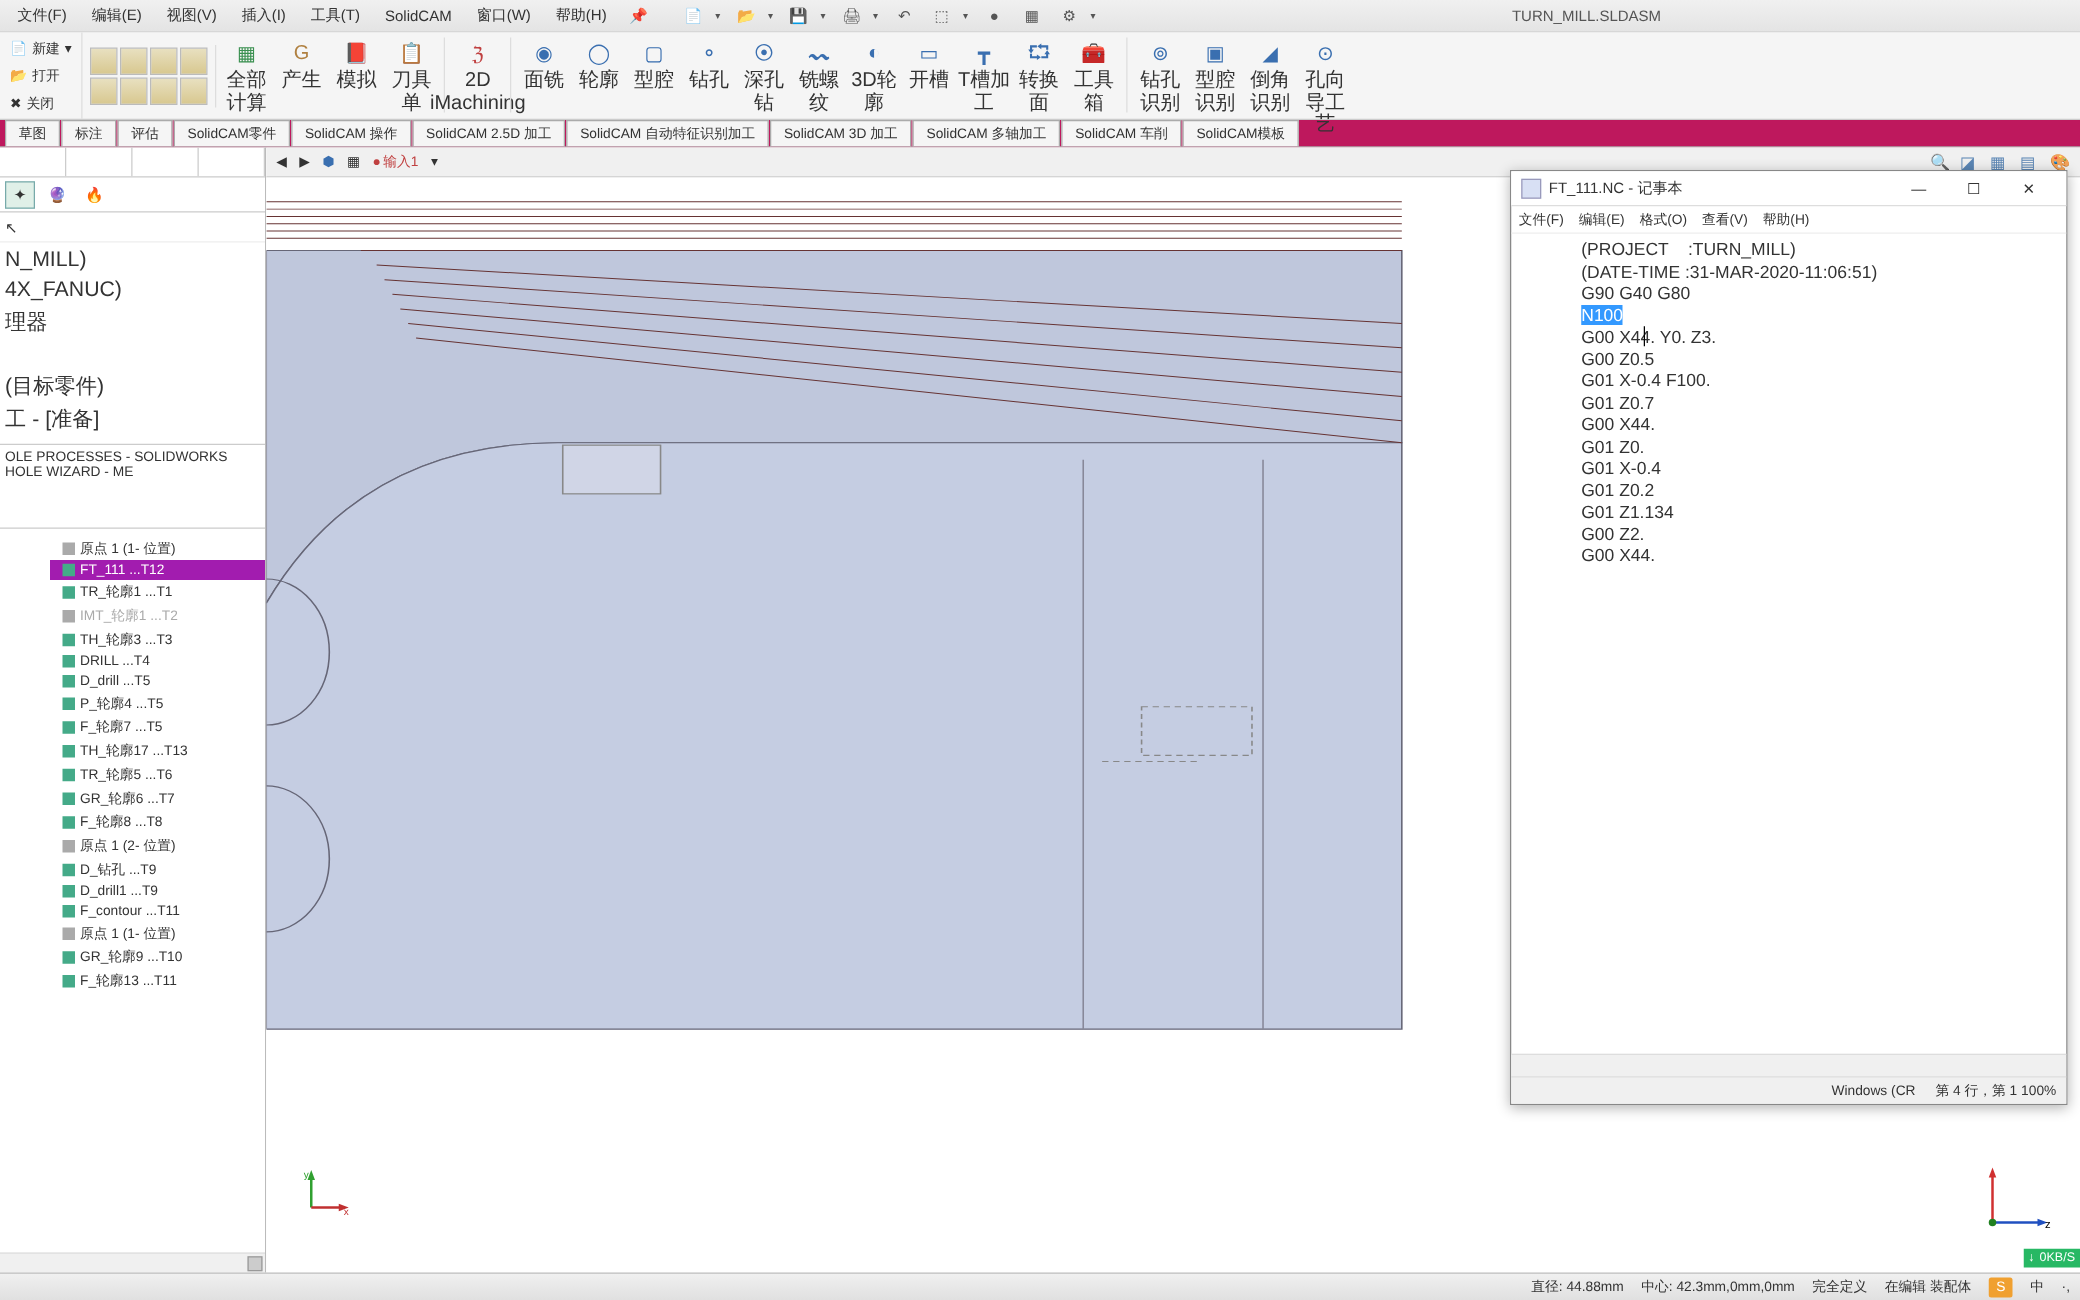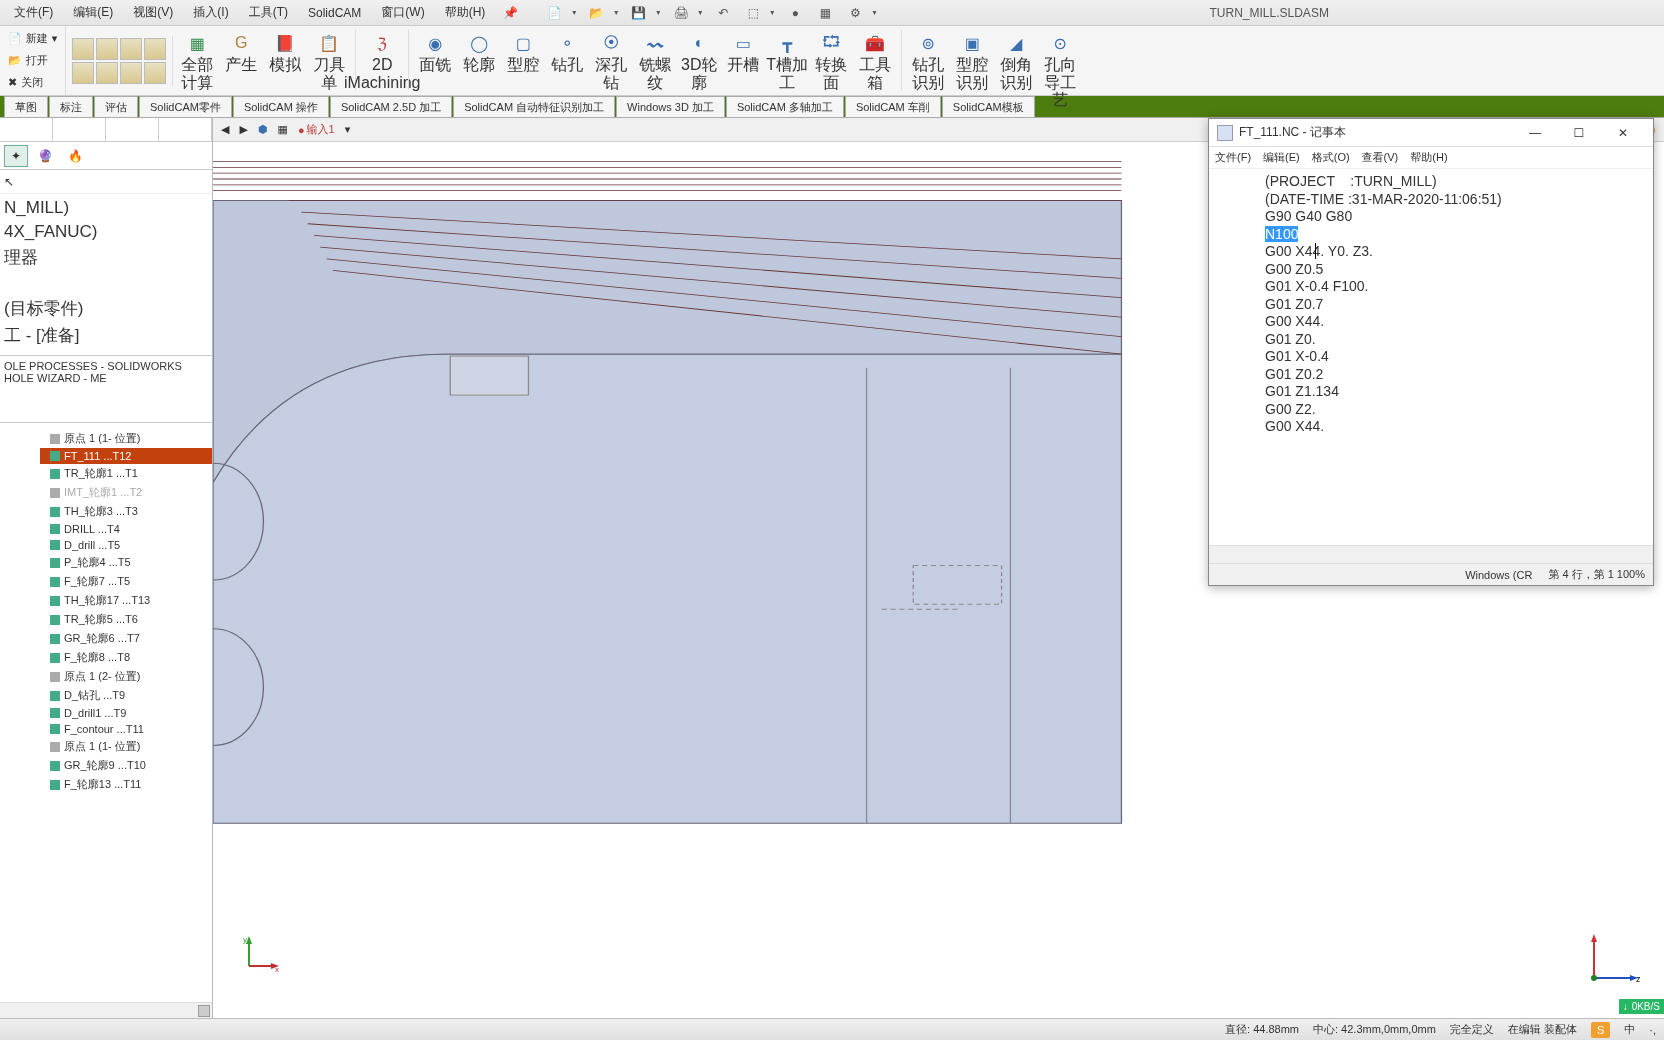--- a/index.html
+++ b/index.html
@@ -22,57 +22,57 @@
 .icon-grid { display: grid; grid-template-columns: repeat(4, 22px); grid-template-rows: repeat(2, 22px); gap: 2px; padding: 2px 6px; border-right: 1px solid #ddd; }
 .icon-grid .gi { background: linear-gradient(#e8e0c0,#d8c890); border: 1px solid #bbb; cursor: pointer; }
 
 .cmd-row { display: flex; align-items: flex-start; height: 100%; padding: 4px 2px; }
 .cmd { display: flex; flex-direction: column; align-items: center; justify-content: flex-start; width: 44px; cursor: pointer; padding-top: 2px; gap: 2px; }
 .cmd .cicon { width: 22px; height: 22px; display: flex; align-items: center; justify-content: center; font-size: 16px; }
 .cmd .clabel { font-size: 16px; text-align: center; line-height: 1.1; }
 .sep { width: 1px; background: #ddd; height: 60px; margin: 0 4px; }
 
 
-.tabs-bar { height: 22px; background: #4d7c0f; border-bottom: 1px solid #aaa; display: flex; padding: 0 4px; }
+.tabs-bar { height: 22px; background: #be185d; border-bottom: 1px solid #aaa; display: flex; padding: 0 4px; }
 .tabs-bar .tab { padding: 2px 10px; border: 1px solid #aaa; border-bottom: none; background: #f5f5f5; margin-right: 1px; font-size: 11px; cursor: pointer; height: 21px; line-height: 17px; }
 
 
 .main { position: absolute; top: 118px; left: 0; right: 0; bottom: 22px; display: flex; }
 .left-panel { width: 213px; border-right: 1px solid #bbb; display: flex; flex-direction: column; background: #fff; }
 .left-tabs { height: 24px; display: flex; border-bottom: 1px solid #ccc; }
 .left-tabs .lt { flex: 1; text-align: center; line-height: 22px; border-right: 1px solid #ccc; cursor: pointer; }
 .left-icons { height: 28px; display: flex; align-items: center; gap: 6px; padding: 0 4px; border-bottom: 1px solid #ccc; }
 .left-icons .li { width: 24px; height: 22px; display: flex; align-items: center; justify-content: center; cursor: pointer; border: 1px solid transparent; }
 .left-icons .li.active { border: 1px solid #7aa; background: #e0f0e8; }
 .tool-row { height: 24px; border-bottom: 1px solid #eee; display: flex; align-items: center; padding: 0 4px; gap: 4px; }
 
 .tree-top { flex: 0 0 auto; padding: 2px 4px; font-size: 17px; }
 .tree-top .tline { padding: 2px 0; white-space: nowrap; overflow: hidden; }
 .hole-section { border-top: 1px solid #ccc; border-bottom: 1px solid #ccc; padding: 4px; font-size: 11px; margin: 4px 0; min-height: 68px; }
 
 .tree-ops { flex: 1; overflow-y: auto; padding: 2px 0; font-size: 11px; margin-left: 40px; }
 .tree-ops .op { padding: 2px 6px 2px 10px; display: flex; align-items: center; gap: 4px; cursor: pointer; white-space: nowrap; }
-.tree-ops .op.selected { background: #c2410c; color: #fff; }
+.tree-ops .op.selected { background: #a21caf; color: #fff; }
 .tree-ops .op.dim { color: #aaa; }
 .op-icon { width: 10px; height: 10px; display: inline-block; }
 .sq-green { background: #4a8; }
 .sq-gray { background: #aaa; }
 
 
 .viewport { flex: 1; position: relative; background: #fff; overflow: hidden; }
 .vp-toolbar { height: 24px; border-bottom: 1px solid #ccc; background: #f0f0f0; display: flex; align-items: center; padding: 0 8px; gap: 10px; }
 .vp-toolbar .vpt { cursor: pointer; font-size: 11px; display: inline-flex; align-items: center; gap: 2px; }
 .vp-body { position: absolute; top: 24px; left: 0; right: 0; bottom: 0; background: #fff; }
 .part-shape { position: absolute; top: 0; left: 0; width: 100%; height: 100%; }
 
 .mini-axis { position: absolute; right: 20px; bottom: 20px; width: 70px; height: 70px; }
 .coord-axis { position: absolute; left: 28px; bottom: 44px; width: 40px; height: 40px; }
 
 
-.notepad { position: absolute; top: 118px; right: 10px; width: 446px; height: 468px; background: #fff; border: 1px solid #888; box-shadow: 0 2px 10px rgba(0,0,0,.3); display: flex; flex-direction: column; z-index: 100; }
+.notepad { position: absolute; top: 136px; right: 10px; width: 446px; height: 748px; background: #fff; border: 1px solid #888; box-shadow: 0 2px 10px rgba(0,0,0,.3); display: flex; flex-direction: column; z-index: 100; }
 .np-title { height: 28px; background: #fff; display: flex; align-items: center; padding: 0 8px; border-bottom: 1px solid #ddd; }
 .np-title .np-icon { width: 16px; height: 16px; margin-right: 6px; background: #d8e0f4; border: 1px solid #99b; }
 .np-title .np-name { flex: 1; font-size: 12px; }
 .np-title .np-btns { display: flex; gap: 0; }
 .np-title .np-btn { width: 44px; height: 28px; display: flex; align-items: center; justify-content: center; cursor: pointer; }
 .np-menu { height: 22px; display: flex; align-items: center; padding: 0 6px; gap: 12px; border-bottom: 1px solid #eee; font-size: 11px; }
 .np-menu span { cursor: pointer; }
 .np-body { flex: 1; padding: 4px 24px; font-family: Consolas, monospace; font-size: 14px; overflow: auto; position: relative; margin-left: 32px; }
 .np-body .line { line-height: 1.25; white-space: pre; }
 .np-body .hl { background: #3399ff; color: #fff; }
@@ -240,21 +240,21 @@
 </div>
 
 <div class="tabs-bar">
   <div class="tab">草图</div>
   <div class="tab">标注</div>
   <div class="tab">评估</div>
   <div class="tab">SolidCAM零件</div>
   <div class="tab">SolidCAM 操作</div>
   <div class="tab">SolidCAM 2.5D 加工</div>
   <div class="tab">SolidCAM 自动特征识别加工</div>
-  <div class="tab">Windows 3D 加工</div>
+  <div class="tab">SolidCAM 3D 加工</div>
   <div class="tab">SolidCAM 多轴加工</div>
   <div class="tab">SolidCAM 车削</div>
   <div class="tab">SolidCAM模板</div>
 </div>
 
 <div class="main">
 
   <div class="left-panel">
     <div class="left-tabs">
       <div class="lt"></div>

